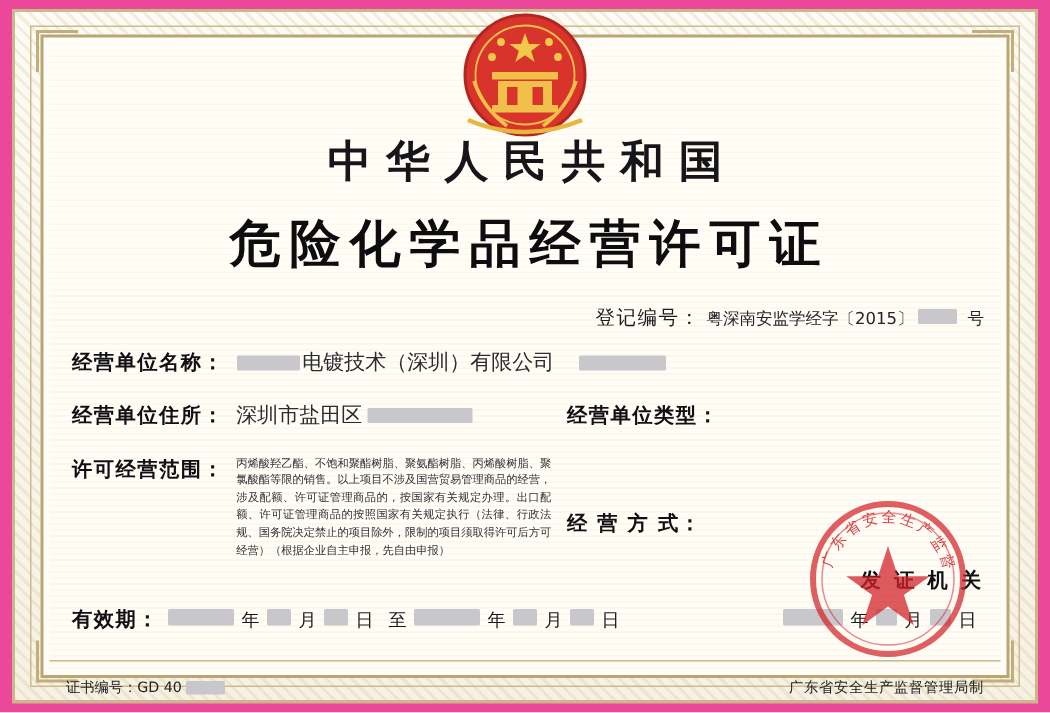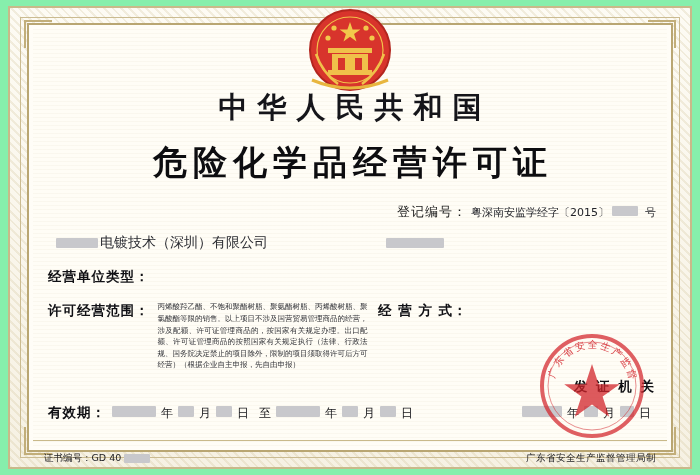--- a/index.html
+++ b/index.html
@@ -12,21 +12,21 @@
     overflow: hidden;
     background: #ffffff;
     font-family: "DejaVu Sans", sans-serif;
   }
 
   
   .cert {
     position: relative;
     width: 700px;
     height: 475px;
-    background: #86efac;
+    background: #ec4899;
     box-sizing: border-box;
   }
   .edge-outer {
     position: absolute;
     left: 8px; top: 6px; right: 8px; bottom: 6px;
     border: 2px solid #c9b98a;
     background:
       repeating-linear-gradient(45deg,
         rgba(201,185,138,0.22) 0px,
         rgba(201,185,138,0.22) 2px,
@@ -312,43 +312,50 @@
     <span class="reg-label">登记编号：</span>
     <span class="reg-value">粤深南安监学经字〔2015〕</span>
     <span class="redact" style="width:26px;height:10px;margin:0 3px;"></span>
     <span class="reg-value">号</span>
   </div>
 
   <div class="body">
 
     <div class="frow">
       <div class="fcol left">
+        <span class="flabel">经营单位名称：</span>
         <span class="fvalue">
           <span class="redact" style="width:42px;height:10px;margin-right:2px;"></span><span>电镀技术（深圳）有限公司</span>
         </span>
       </div>
       <div class="fcol right">
         <span class="fvalue">
           <span class="redact" style="width:58px;height:10px;"></span>
         </span>
       </div>
     </div>
 
     <div class="frow">
+      <div class="fcol left">
+        <span class="flabel">经营单位住所：</span>
+        <span class="fvalue">
+          <span>深圳市盐田区</span><span class="redact" style="width:70px;height:10px;margin-left:3px;"></span>
+        </span>
+      </div>
       <div class="fcol right">
         <span class="flabel">经营单位类型：</span>
       </div>
     </div>
 
     <div class="frow scope-row">
       <div class="scope-left">
         <span class="flabel">许可经营范围：</span>
         <span class="scope-text">丙烯酸羟乙酯、不饱和聚酯树脂、聚氨酯树脂、丙烯酸树脂、聚氯酸酯等限的销售。以上项目不涉及国营贸易管理商品的经营，涉及配额、许可证管理商品的，按国家有关规定办理。出口配额、许可证管理商品的按照国家有关规定执行（法律、行政法规、国务院决定禁止的项目除外，限制的项目须取得许可后方可经营）（根据企业自主申报，先自由申报）</span>
       </div>
-      <div class="fcol right" style="align-items:flex-start;">
+      <div class="fcol right" style="align-items:flex-start;margin-top:36px;">
         <span class="flabel">经 营 方 式：</span>
       </div>
     </div>
 
   </div>
 
   <div class="issuer">
     <span>发 证 机 关</span>
   </div>
 

